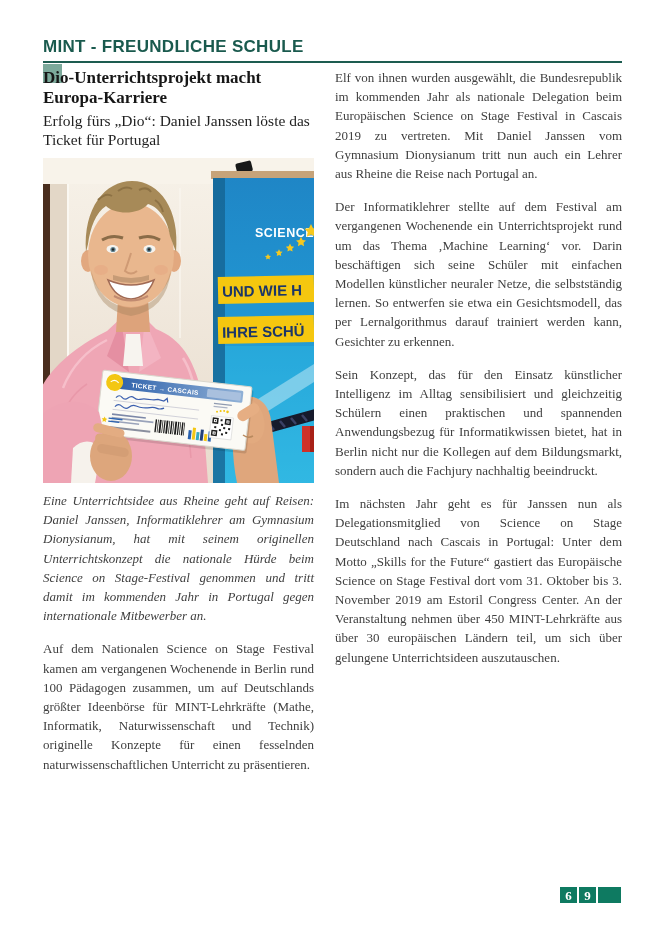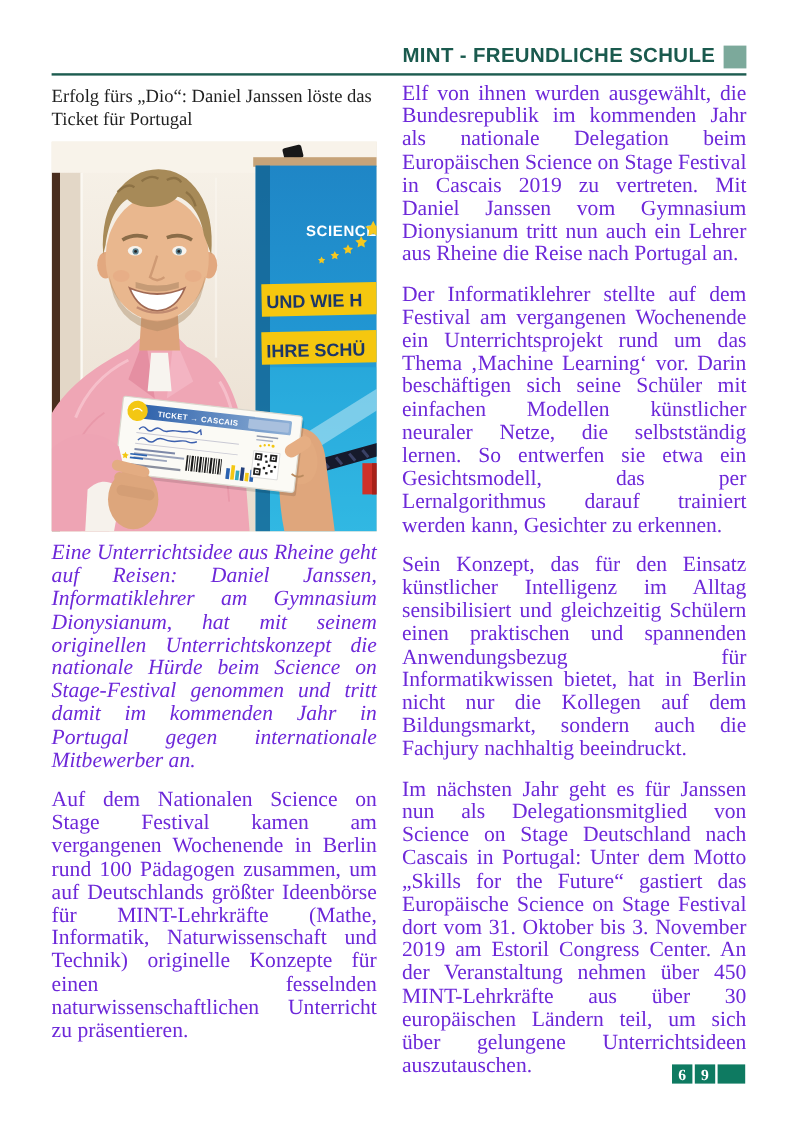--- a/index.html
+++ b/index.html
@@ -4,41 +4,41 @@
 <style>
   html,body{margin:0;padding:0;}
   body{
     width:665px;height:934px;background:#ffffff;
     font-family:"Liberation Serif", serif;color:#1f1f1f;
     -webkit-font-smoothing:antialiased;
   }
   .page{position:relative;width:665px;height:934px;overflow:hidden;background:#fff;}
 
   
-  .masthead{position:absolute;left:43px;right:43px;top:37px;display:flex;justify-content:flex-end;align-items:flex-end;gap:7px;}
+  .masthead{position:absolute;left:43px;right:43px;top:37px;display:flex;justify-content:flex-end;align-items:flex-start;gap:7px;flex-direction:column;}
   .masthead-label{
     font-family:"Liberation Sans", sans-serif;font-weight:700;font-size:17px;
     color:#1a5a4e;letter-spacing:0.3px;white-space:nowrap;
   }
   .masthead-square{width:19px;height:19px;background:#7ca99b;flex:0 0 auto;}
   .header-rule{position:absolute;left:43px;right:43px;top:61px;height:2px;background:#1d5c50;}
 
   
   .columns{position:absolute;left:43px;top:68px;width:579px;display:flex;gap:21px;}
   .col-left{width:271px;flex:0 0 271px;}
   .col-right{width:287px;flex:0 0 287px;}
 
   h1.article-title{margin:0;font-size:17px;font-weight:700;line-height:20px;color:#161616;}
   h2.article-subtitle{margin:1px 0 0;font-size:17px;font-weight:700;font-style:italic;line-height:20px;color:#161616;}
   p.standfirst{margin:3px 0 0;font-size:15.5px;line-height:19px;color:#1f1f1f;}
 
   figure.photo{margin:9px 0 0;width:271px;height:325px;overflow:hidden;background:#efe8db;}
   figure.photo svg{display:block;}
 
-  p.body{margin:0;font-size:18px;line-height:19.2px;text-align:justify;color:#6d28d9;hyphens:auto;}
+  p.body{margin:0;font-size:13px;line-height:19.2px;text-align:justify;color:#404040;hyphens:auto;}
   .col-left p.body.first{margin-top:8px;font-style:italic;}
   p.body + p.body{margin-top:14px;}
 
   
   .pagenum{position:absolute;top:887px;right:44px;display:flex;gap:2px;align-items:center;}
   .pg-box{
     width:17px;height:16px;background:#0e7a61;color:#fff;
     font-family:"Liberation Serif", serif;font-weight:700;font-size:13px;
     display:flex;align-items:center;justify-content:center;line-height:1;
   }
@@ -51,20 +51,21 @@
 
   <div class="masthead">
     <span class="masthead-label">MINT - FREUNDLICHE SCHULE</span>
     <span class="masthead-square"></span>
   </div>
   <div class="header-rule"></div>
 
   <div class="columns">
 
     <div class="col-left">
+      <h1 class="article-title">Dio-Unterrichtsprojekt macht Europa-Karriere</h1>
       <p class="standfirst">Erfolg fürs „Dio“: Daniel Janssen löste das Ticket für Portugal</p>
 
       <figure class="photo">
         <svg viewBox="0 0 271 325" width="271" height="325" xmlns="http://www.w3.org/2000/svg">
           <defs>
             <linearGradient id="wallg" x1="0" y1="0" x2="0" y2="1">
               <stop offset="0" stop-color="#f7f2e9"></stop>
                 <stop offset="1" stop-color="#e8dccd"></stop>
             </linearGradient>
             <linearGradient id="bang" x1="0" y1="0" x2="0" y2="1">

